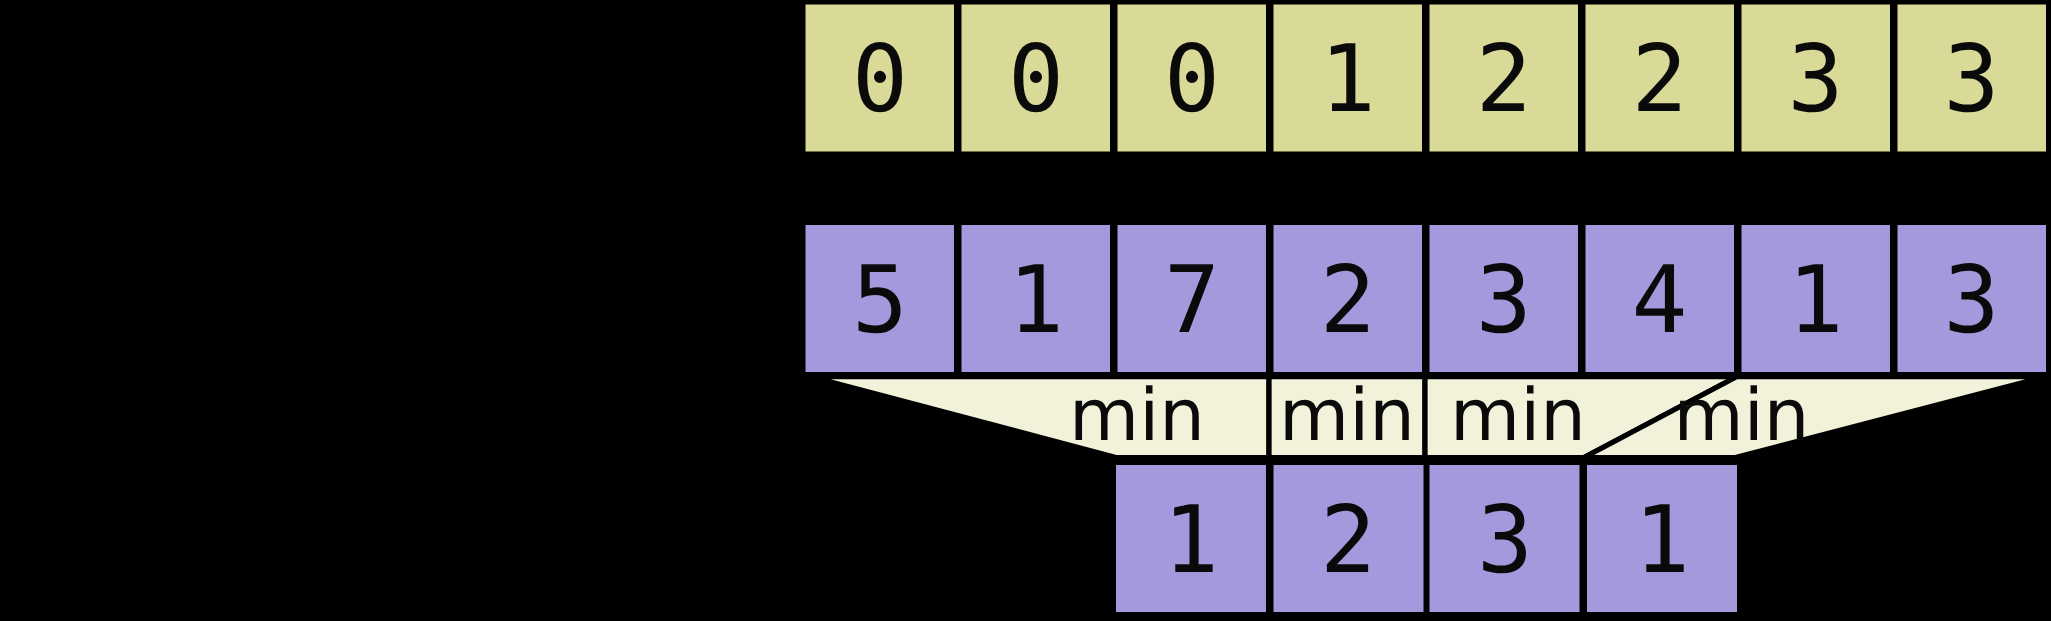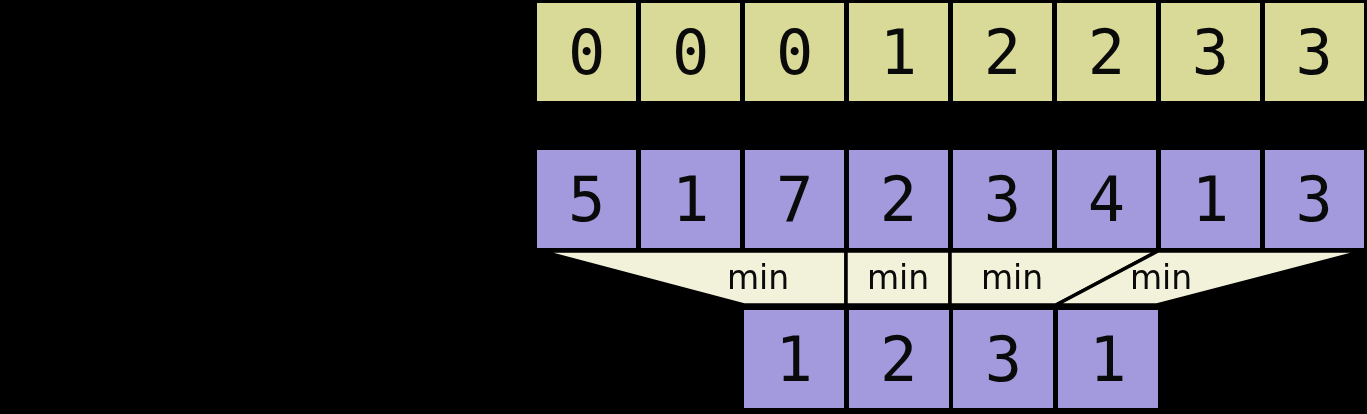--- a/index.html
+++ b/index.html
@@ -43,21 +43,21 @@
     color: var(--c-text, #0a0a0a);
     user-select: none;
   }
   .cell-yellow { background: var(--c-top, #d9da97); }
   .cell-purple { background: var(--c-purple, #a29add); }
   .min-label {
     position: absolute;
     top: 277px;
     transform: translate(-50%, -50%);
     font-family: "DejaVu Sans", sans-serif;
-    font-size: 33px;
+    font-size: 48px;
     line-height: 1;
     color: var(--c-text, #0a0a0a);
     user-select: none;
   }
 </style>
 </head>
 <body>
 
 <div class="canvas">
 

